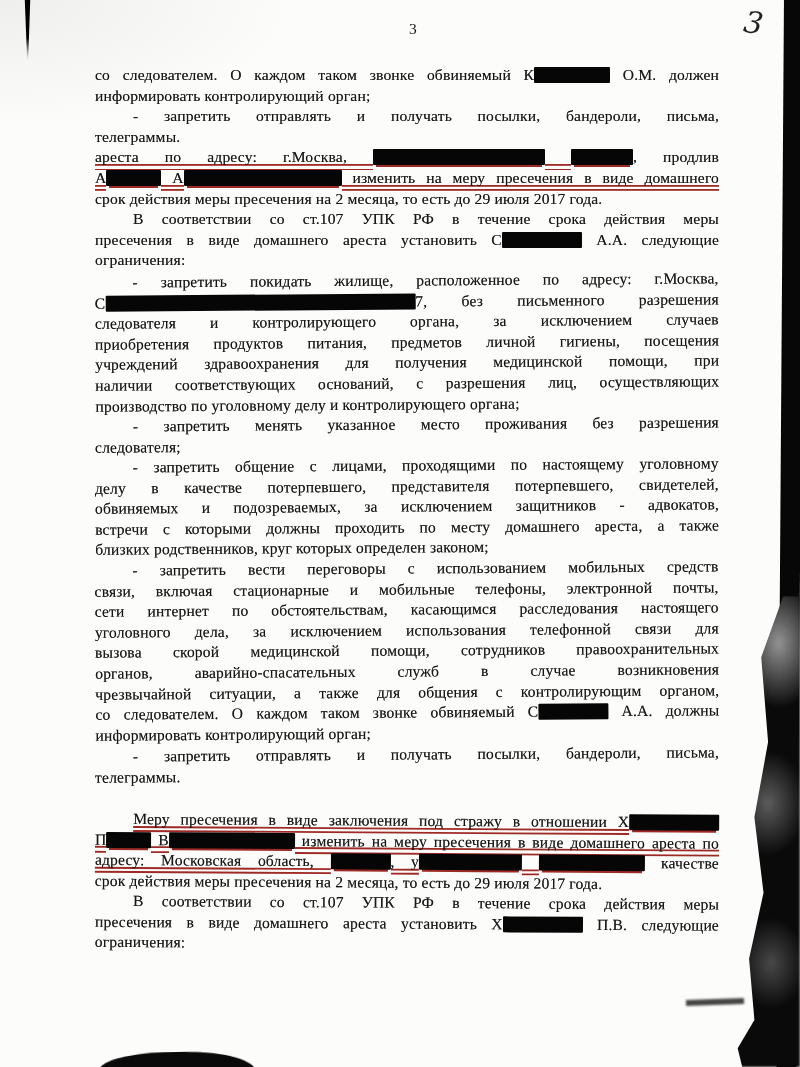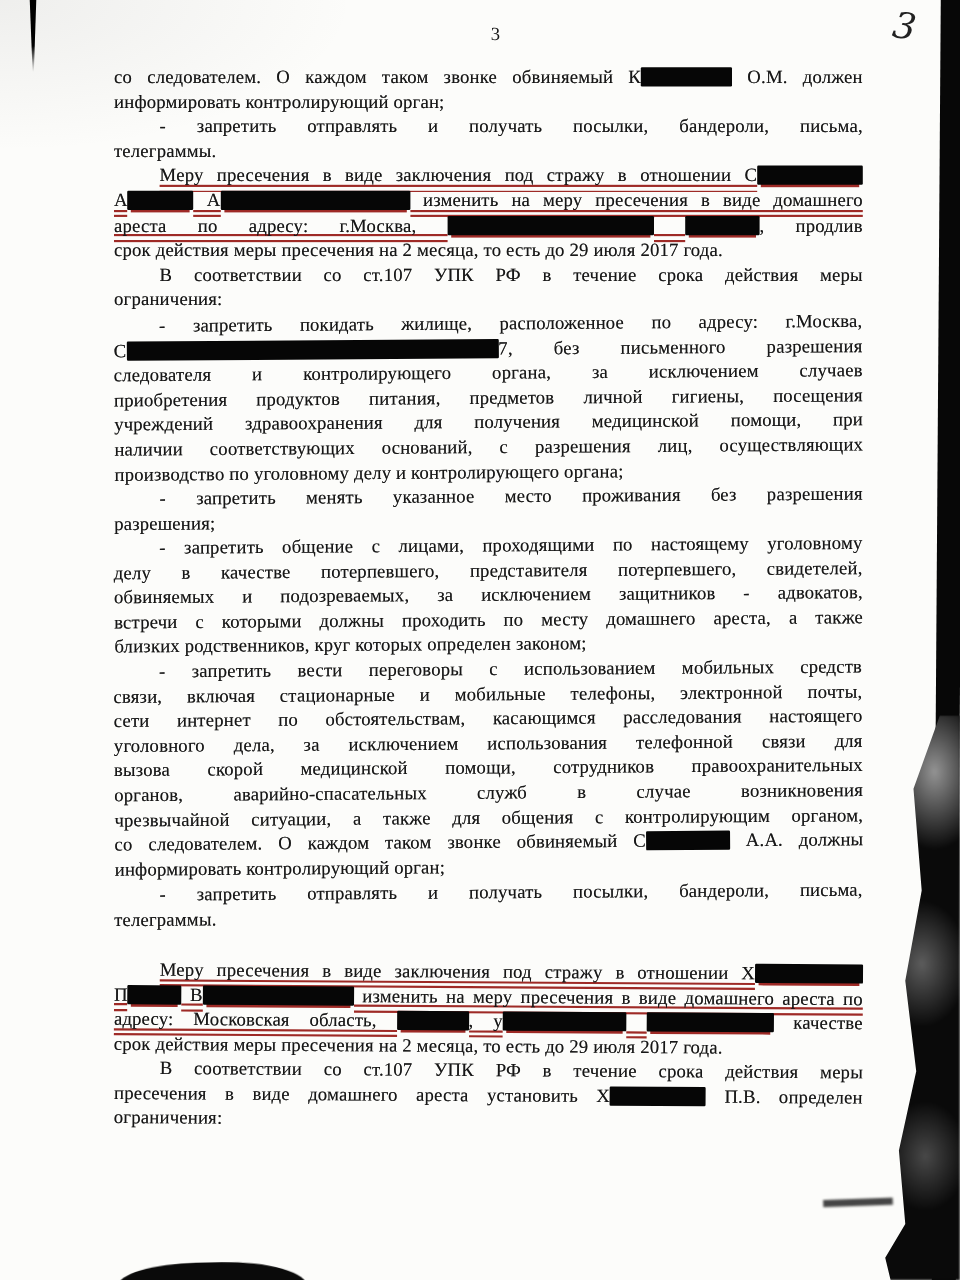--- a/index.html
+++ b/index.html
@@ -8,21 +8,21 @@
         background:#fcfcfa;
         font-family:"Liberation Serif","DejaVu Serif",serif;color:#171717;}
   .page::before{content:"";position:absolute;inset:0;
         background:radial-gradient(420px 180px at 0% 0%, rgba(120,120,120,.10), transparent 70%);
         pointer-events:none;}
   .printed-num{position:absolute;left:398px;top:20px;width:30px;text-align:center;
         font-size:15.5px;letter-spacing:.5px;}
   .hand-num{position:absolute;left:744px;top:6px;font-size:30px;line-height:34px;
         font-style:italic;font-family:"DejaVu Serif",serif;color:#222;
         transform:rotate(9deg);}
-  .text-col{position:absolute;left:95px;top:55px;width:624px;}
+  .text-col{position:absolute;left:95px;top:65px;width:624px;}
   .para{margin:0;}
   .gap-before{margin-top:24px;}
   .line{height:20.6px;line-height:20.6px;font-size:15.6px;text-align:left;
         white-space:normal;letter-spacing:.15px;
         text-shadow:0 0 .5px rgba(20,20,20,.6);}
   .jst{text-align:justify;text-align-last:justify;}
   .ind{padding-left:38px;}
   
   .para:nth-child(n+5):nth-child(-n+9){transform:rotate(-.4deg);transform-origin:40% 50%;}
   .para:nth-child(n+10){transform:rotate(.35deg);transform-origin:30% 50%;}
@@ -68,41 +68,41 @@
   <div class="text-col">
       <div class="para">
         <div class="line jst"><span class="run">со следователем. О каждом таком звонке обвиняемый К</span><span class="redact" style="width: 76px;"></span><span class="run"> О.М. должен</span></div>
         <div class="line"><span class="run">информировать контролирующий орган;</span></div>
       </div>
       <div class="para">
         <div class="line jst ind"><span class="run">- запретить отправлять и получать посылки, бандероли, письма,</span></div>
         <div class="line"><span class="run">телеграммы.</span></div>
       </div>
       <div class="para">
-        <div class="line jst ind"><span class="run ulred">Меру пресечения в виде заключения под стражу в отношении С</span><span class="redact ulred" style="width: 88px;"></span></div>
+        <div class="line jst"><span class="run ulred">ареста по адресу: г.Москва, </span><span class="redact ulred" style="width: 172px;"></span><span class="run ulred"> </span><span class="redact ulred" style="width: 62px;"></span><span class="run">, продлив</span></div>
         <div class="line jst"><span class="run ulred">А</span><span class="redact ulred" style="width: 55px;"></span><span class="run ulred"> А</span><span class="redact ulred" style="width: 158px;"></span><span class="run ulred"> изменить на меру пресечения в виде домашнего</span></div>
-        <div class="line jst"><span class="run ulred">ареста по адресу: г.Москва, </span><span class="redact ulred" style="width: 172px;"></span><span class="run ulred"> </span><span class="redact ulred" style="width: 62px;"></span><span class="run">, продлив</span></div>
         <div class="line"><span class="run">срок действия меры пресечения на 2 месяца, то есть до 29 июля 2017 года.</span></div>
       </div>
       <div class="para">
         <div class="line jst ind"><span class="run">В соответствии со ст.107 УПК РФ в течение срока действия меры</span></div>
+        <div class="line jst"><span class="run">пресечения в виде домашнего ареста установить С</span><span class="redact" style="width: 80px;"></span><span class="run"> А.А. следующие</span></div>
         <div class="line"><span class="run">ограничения:</span></div>
       </div>
       <div class="para">
         <div class="line jst ind"><span class="run">- запретить покидать жилище, расположенное по адресу: г.Москва,</span></div>
         <div class="line jst"><span class="run">С</span><span class="redact" style="width: 310px;"></span><span class="run">7, без письменного разрешения</span></div>
         <div class="line jst"><span class="run">следователя и контролирующего органа, за исключением случаев</span></div>
         <div class="line jst"><span class="run">приобретения продуктов питания, предметов личной гигиены, посещения</span></div>
         <div class="line jst"><span class="run">учреждений здравоохранения для получения медицинской помощи, при</span></div>
         <div class="line jst"><span class="run">наличии соответствующих оснований, с разрешения лиц, осуществляющих</span></div>
         <div class="line"><span class="run">производство по уголовному делу и контролирующего органа;</span></div>
       </div>
       <div class="para">
         <div class="line jst ind"><span class="run">- запретить менять указанное место проживания без разрешения</span></div>
-        <div class="line"><span class="run">разрешения;</span></div>
+        <div class="line"><span class="run">следователя;</span></div>
       </div>
       <div class="para">
         <div class="line jst ind"><span class="run">- запретить общение с лицами, проходящими по настоящему уголовному</span></div>
         <div class="line jst"><span class="run">делу в качестве потерпевшего, представителя потерпевшего, свидетелей,</span></div>
         <div class="line jst"><span class="run">обвиняемых и подозреваемых, за исключением защитников - адвокатов,</span></div>
         <div class="line jst"><span class="run">встречи с которыми должны проходить по месту домашнего ареста, а также</span></div>
         <div class="line"><span class="run">близких родственников, круг которых определен законом;</span></div>
       </div>
       <div class="para">
         <div class="line jst ind"><span class="run">- запретить вести переговоры с использованием мобильных средств</span></div>
@@ -120,21 +120,21 @@
         <div class="line"><span class="run">телеграммы.</span></div>
       </div>
       <div class="para gap-before">
         <div class="line jst ind"><span class="run ulred">Меру пресечения в виде заключения под стражу в отношении Х</span><span class="redact ulred" style="width: 90px;"></span></div>
         <div class="line jst"><span class="run ulred">П</span><span class="redact ulred" style="width: 45px;"></span><span class="run ulred"> В</span><span class="redact ulred" style="width: 126px;"></span><span class="run ulred"> изменить на меру пресечения в виде домашнего ареста по</span></div>
         <div class="line jst"><span class="run ulred">адресу: Московская область, </span><span class="redact ulred" style="width: 60px;"></span><span class="run ulred">, у</span><span class="redact ulred" style="width: 103px;"></span><span class="run ulred"> </span><span class="redact ulred" style="width: 106px;"></span><span class="run"> качестве</span></div>
         <div class="line"><span class="run">срок действия меры пресечения на 2 месяца, то есть до 29 июля 2017 года.</span></div>
       </div>
       <div class="para">
         <div class="line jst ind"><span class="run">В соответствии со ст.107 УПК РФ в течение срока действия меры</span></div>
-        <div class="line jst"><span class="run">пресечения в виде домашнего ареста установить Х</span><span class="redact" style="width: 80px;"></span><span class="run"> П.В. определен</span></div>
+        <div class="line jst"><span class="run">пресечения в виде домашнего ареста установить Х</span><span class="redact" style="width: 80px;"></span><span class="run"> П.В. следующие</span></div>
         <div class="line"><span class="run">ограничения:</span></div>
       </div>
     </div>
 
   <div class="art-right-border"></div>
   <div class="art-corner-blob"></div>
   <div class="art-dash"></div>
   <div class="art-left-streak"></div>
   <div class="art-bottom-blob"></div>
 

